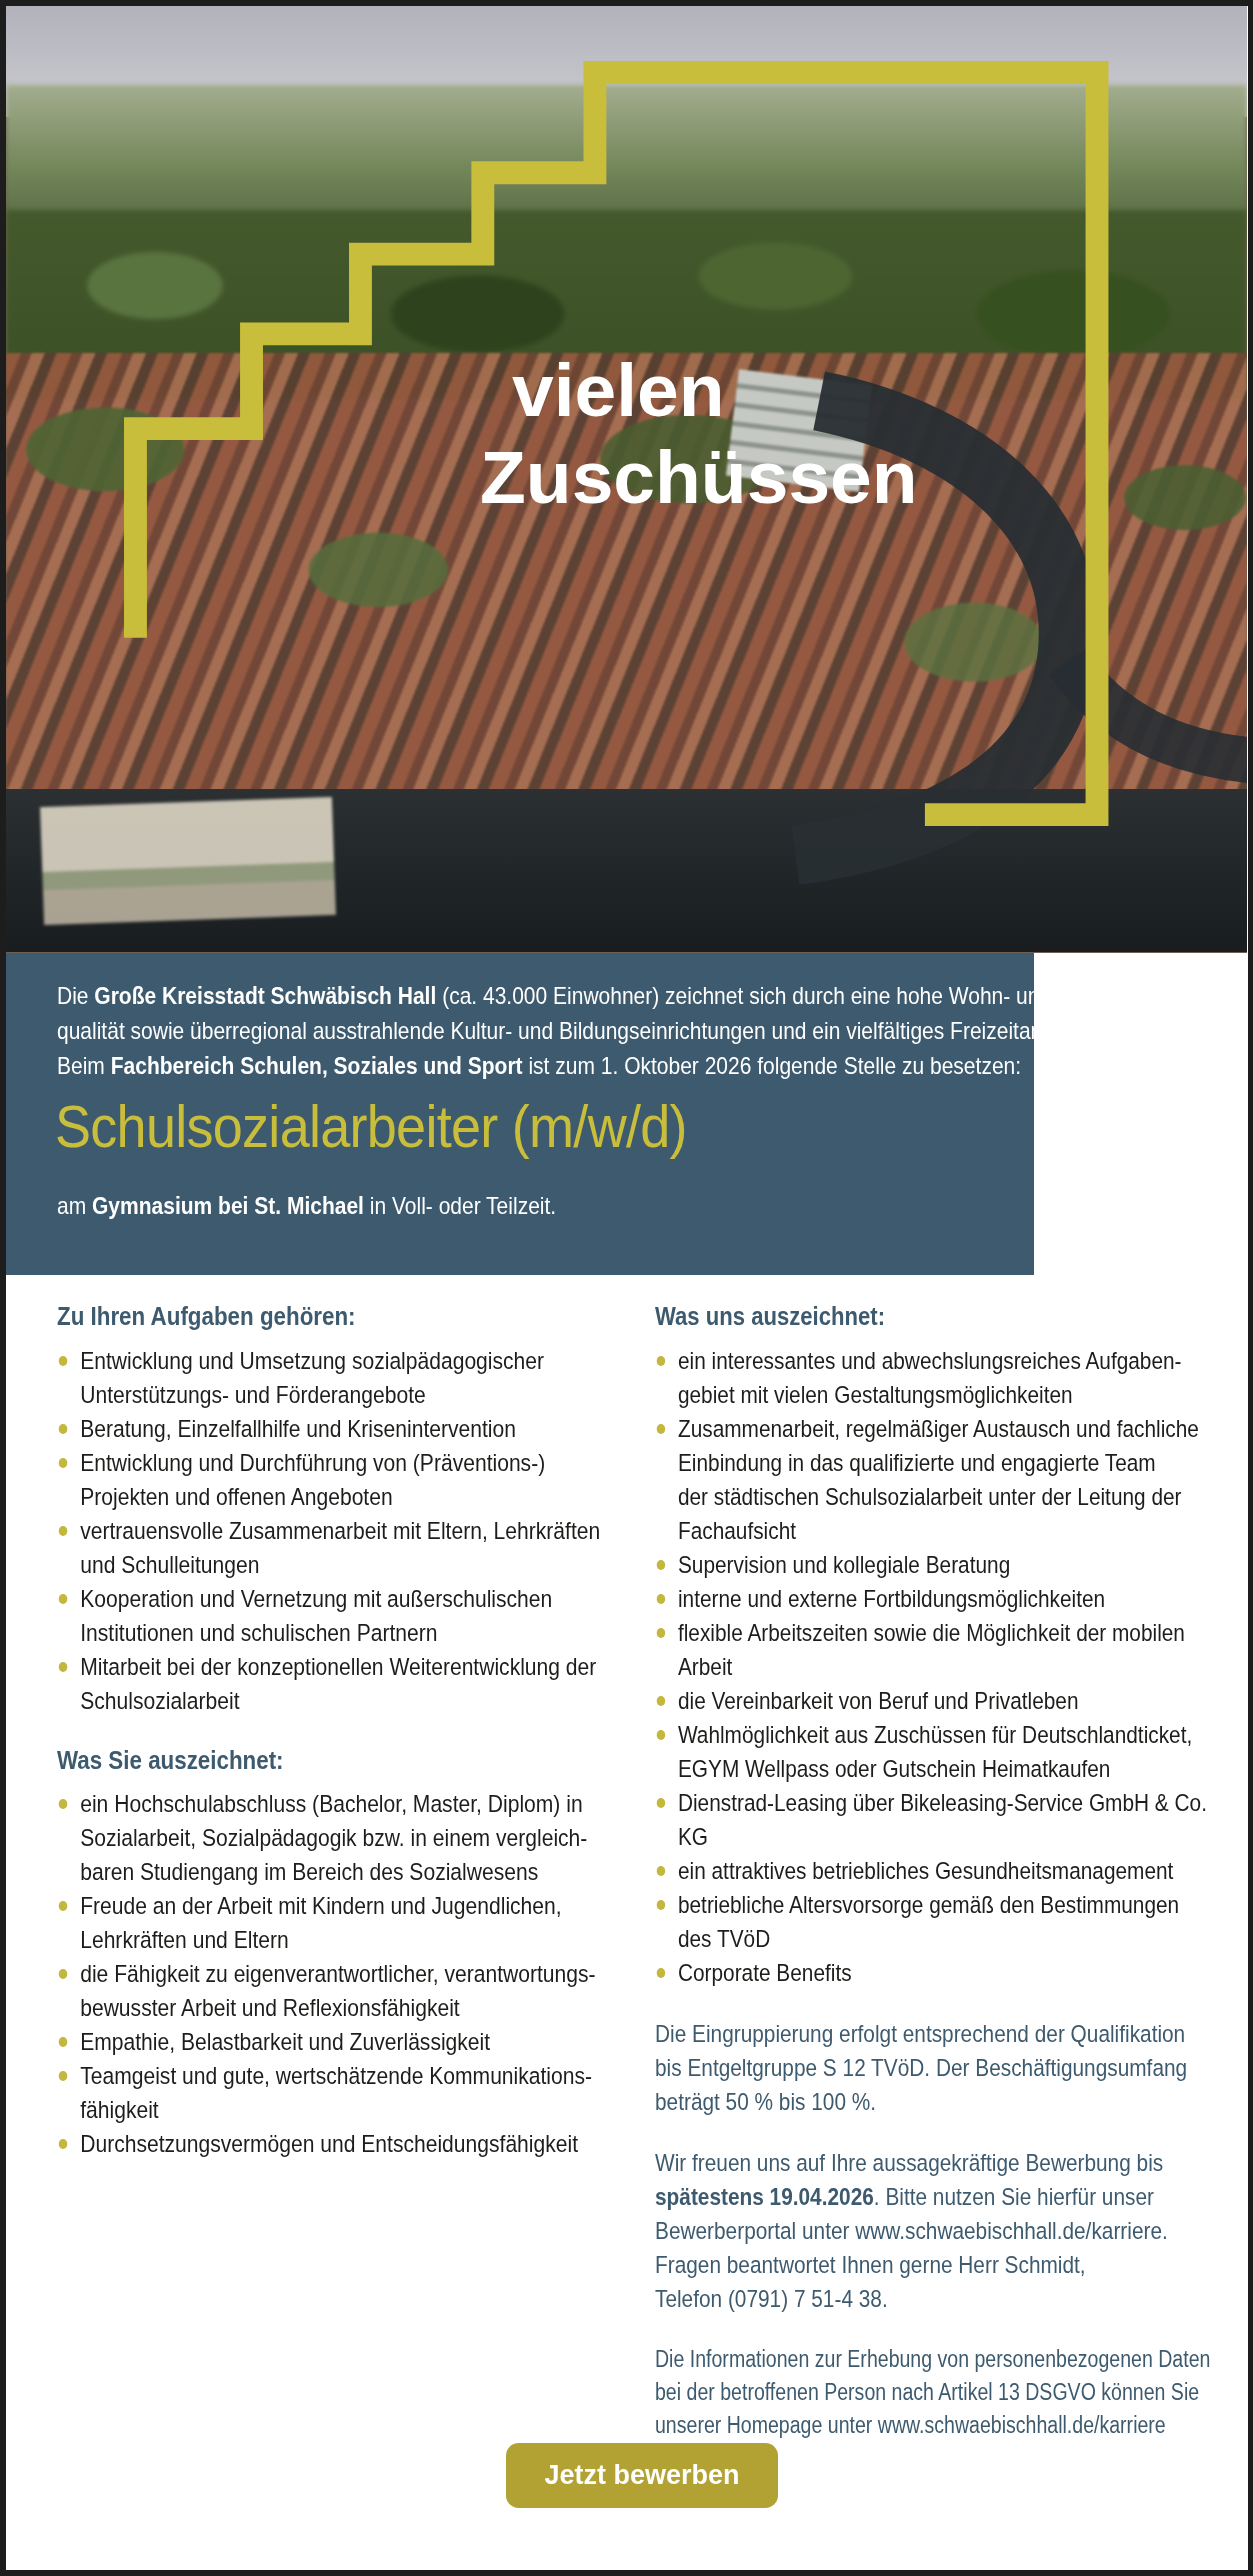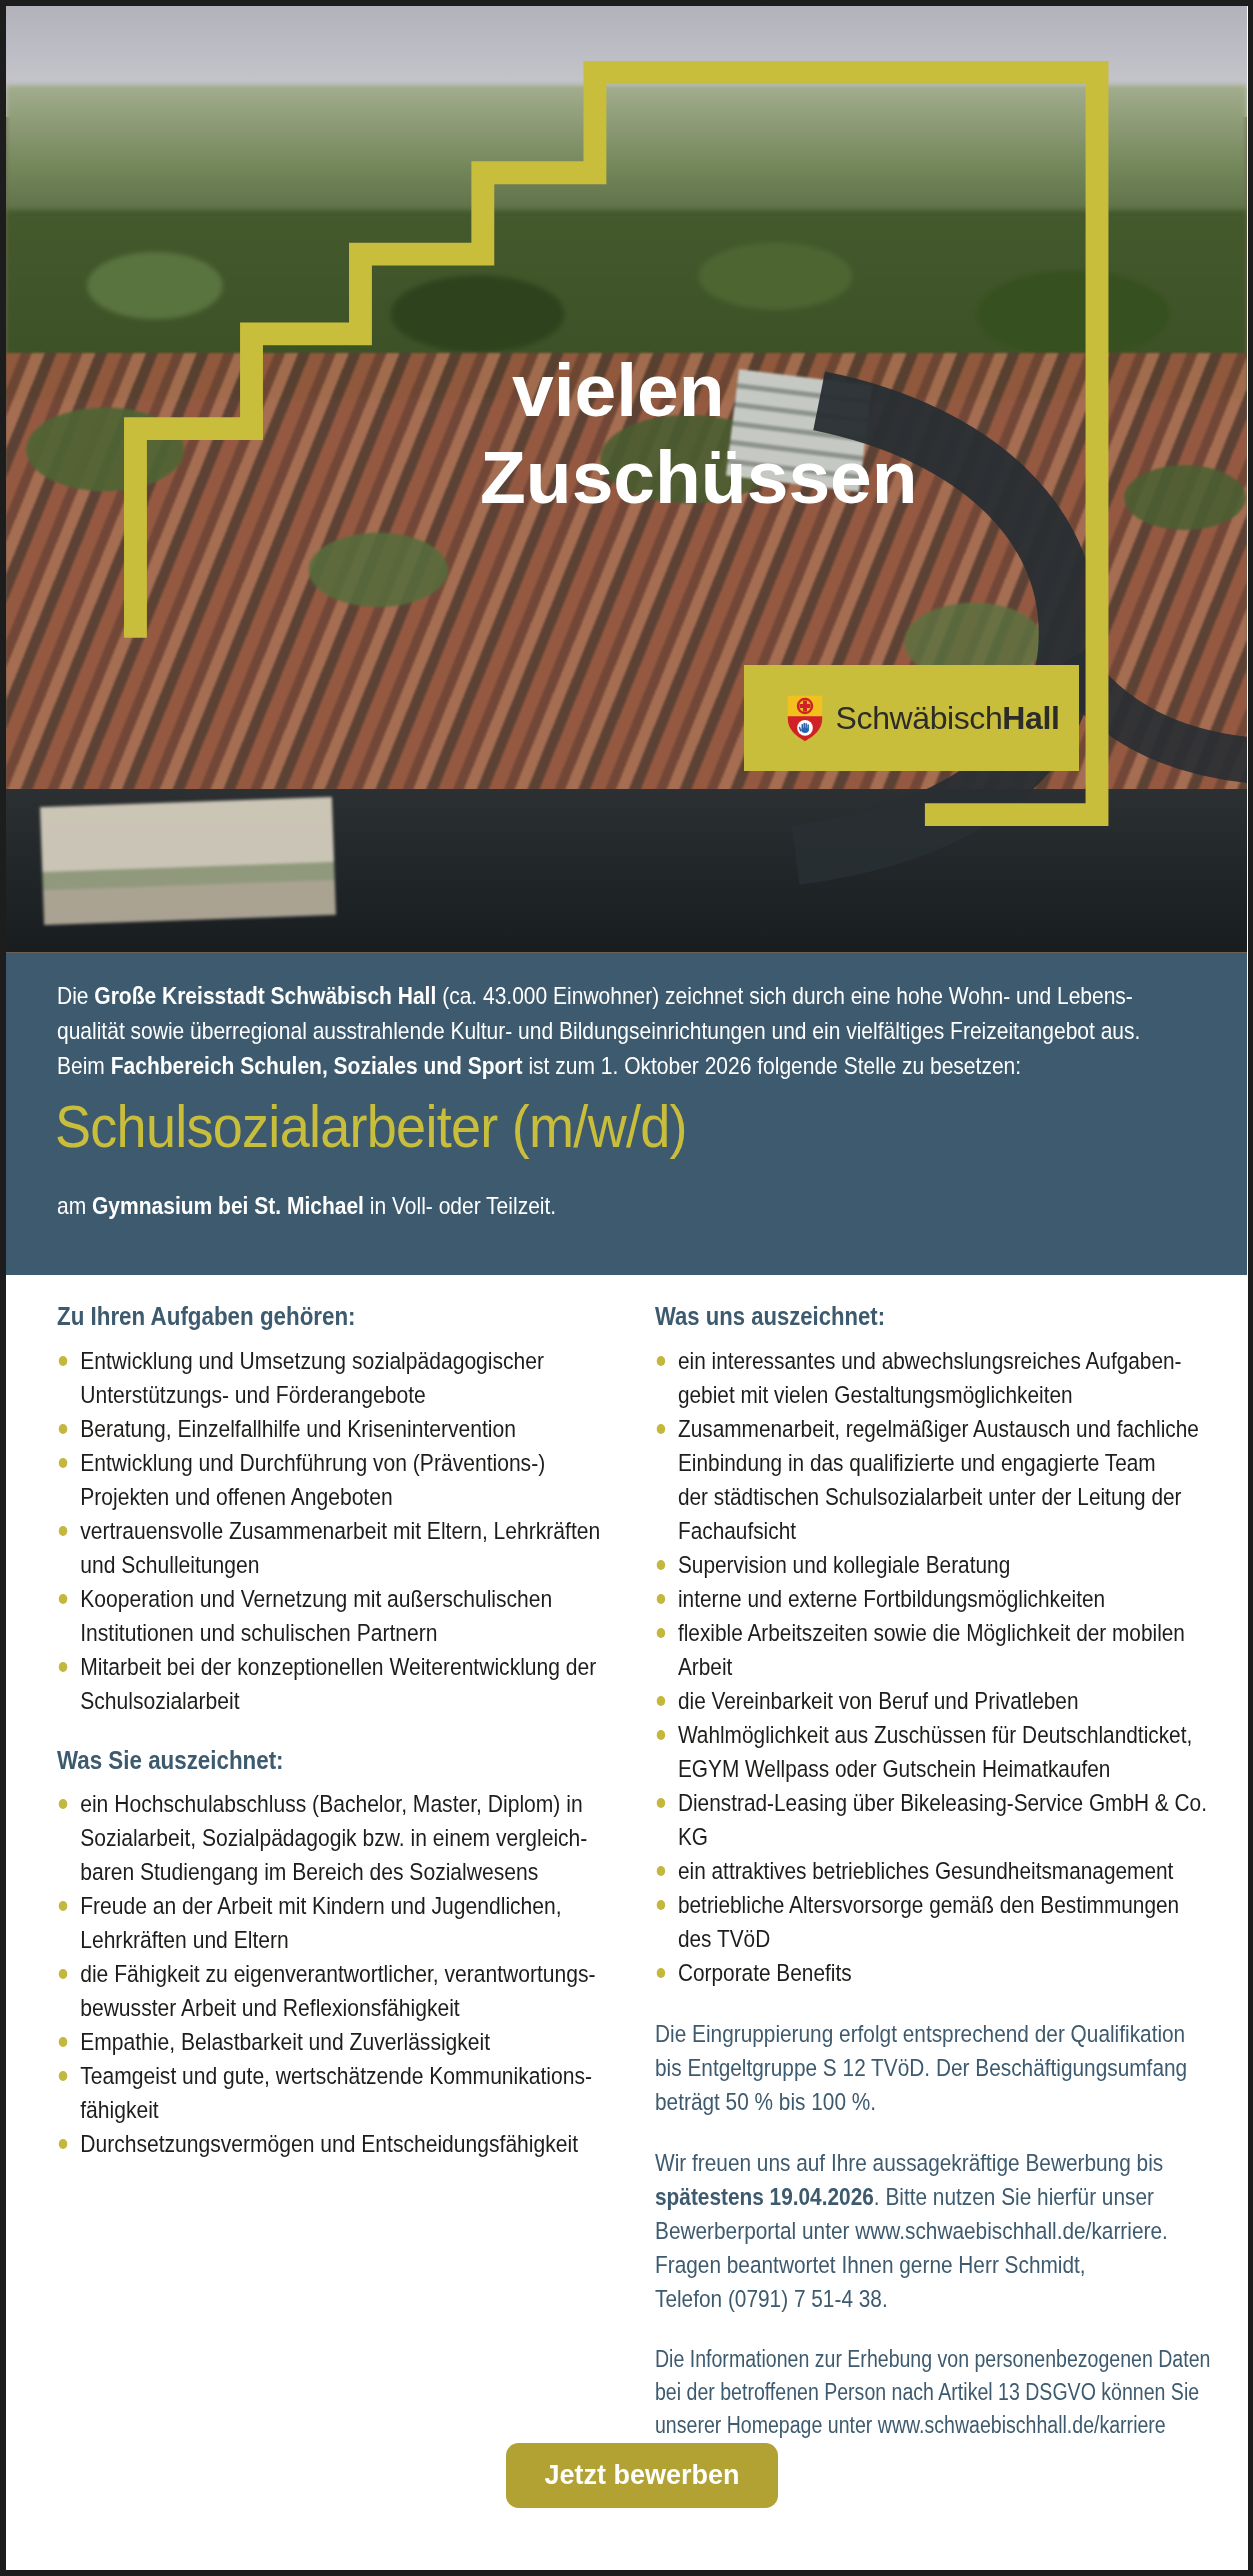--- a/index.html
+++ b/index.html
@@ -38,21 +38,21 @@
   .headline .l2{margin-left:-37px;}
   .headline .l3{margin-left:-69px;}
 
   
   .logo-box{position:absolute;left:744px;top:665px;width:335px;height:106px;background:#c9bd3c;display:flex;align-items:center;}
   .crest{margin-left:43px;flex:0 0 auto;}
   .logo-text{margin-left:12.6px;font-size:32px;color:#2c2c28;letter-spacing:-0.4px;white-space:nowrap;}
   .logo-text .bold{font-weight:700;}
 
   
-  .teal{position:absolute;left:6.3px;top:953px;width:1241px;height:322px;background:#3d5a6e;color:#ffffff;}
+  .teal{position:absolute;left:6.3px;top:953px;width:1028px;height:322px;background:#3d5a6e;color:#ffffff;}
   .intro{position:absolute;left:51px;top:25px;width:1326px;transform:scaleX(.875);transform-origin:left top;
       font-size:24px;line-height:35px;white-space:pre-line;}
   .b{font-weight:700;}
   .job-title{position:absolute;left:49px;top:139px;width:1105px;transform:scaleX(.9);transform-origin:left top;
       color:#c9bd3c;font-size:60px;font-weight:400;letter-spacing:-0.8px;}
   .job-subtitle{position:absolute;left:51px;top:235px;width:1326px;transform:scaleX(.875);transform-origin:left top;
       font-size:24px;line-height:35px;}
 
   
   .col{position:absolute;top:1298px;}
@@ -94,32 +94,20 @@
     <path d="M 1030 500 C 1230 540 1360 660 1345 820 C 1330 970 1190 1050 1000 1075" fill="none" stroke="#282e33" stroke-width="76" opacity="0.95"></path>
     <path d="M 1345 830 C 1400 910 1480 945 1575 955" fill="none" stroke="#282e33" stroke-width="58" opacity="0.9"></path>
     <polyline points="164,800 164,535 311,535 311,415 449,415 449,314 604,314 604,211 746,211 746,84 1382,84 1382,1024 1164,1024" fill="none" stroke="#c9bd3c" stroke-width="29"></polyline>
   </svg>
 
   <div class="headline">
     <div class="l2">vielen</div>
     <div class="l3">Zuschüssen</div>
   </div>
 
-  <div class="logo-box">
-    <svg class="crest" width="36" height="47" viewBox="0 0 46 60">
-      <path d="M23 59 C11 52 1 44 1 30 L1 1 L45 1 L45 30 C45 44 35 52 23 59 Z" fill="#f2c11e"></path>
-      <path d="M1 27 L45 27 L45 30 C45 44 35 52 23 59 C11 52 1 44 1 30 Z" fill="#cf2127"></path>
-      <circle cx="23" cy="14" r="9" fill="none" stroke="#cf2127" stroke-width="3"></circle>
-      <path d="M23 7 L23 21 M16 14 L30 14" stroke="#cf2127" stroke-width="5"></path>
-      <circle cx="23" cy="42" r="10" fill="#ffffff"></circle>
-      <ellipse cx="23" cy="45" rx="4.6" ry="3.4" fill="#2b63ad"></ellipse>
-      <path d="M19.5 45 L19.5 38 M22 45 L22 36.5 M24.5 45 L24.5 36.8 M27 45 L27 38.5 M17.5 45.5 L16 41.5" stroke="#2b63ad" stroke-width="2" stroke-linecap="round" fill="none"></path>
-    </svg>
-    <div class="logo-text"><span>Schwäbisch</span><span class="bold">Hall</span></div>
-  </div>
 
   <div class="teal">
     <div class="intro"><span>Die </span><span class="b">Große Kreisstadt Schwäbisch Hall</span><span> (ca. 43.000 Einwohner) zeichnet sich durch eine hohe Wohn- und Lebens-
 qualität sowie überregional ausstrahlende Kultur- und Bildungseinrichtungen und ein vielfältiges Freizeitangebot aus.
 Beim </span><span class="b">Fachbereich Schulen, Soziales und Sport</span><span> ist zum 1. Oktober 2026 folgende Stelle zu besetzen:</span></div>
     <div class="job-title">Schulsozialarbeiter (m/w/d)</div>
     <div class="job-subtitle"><span>am </span><span class="b">Gymnasium bei St. Michael</span><span> in Voll- oder Teilzeit.</span></div>
   </div>
 
   <div class="col col-left">

